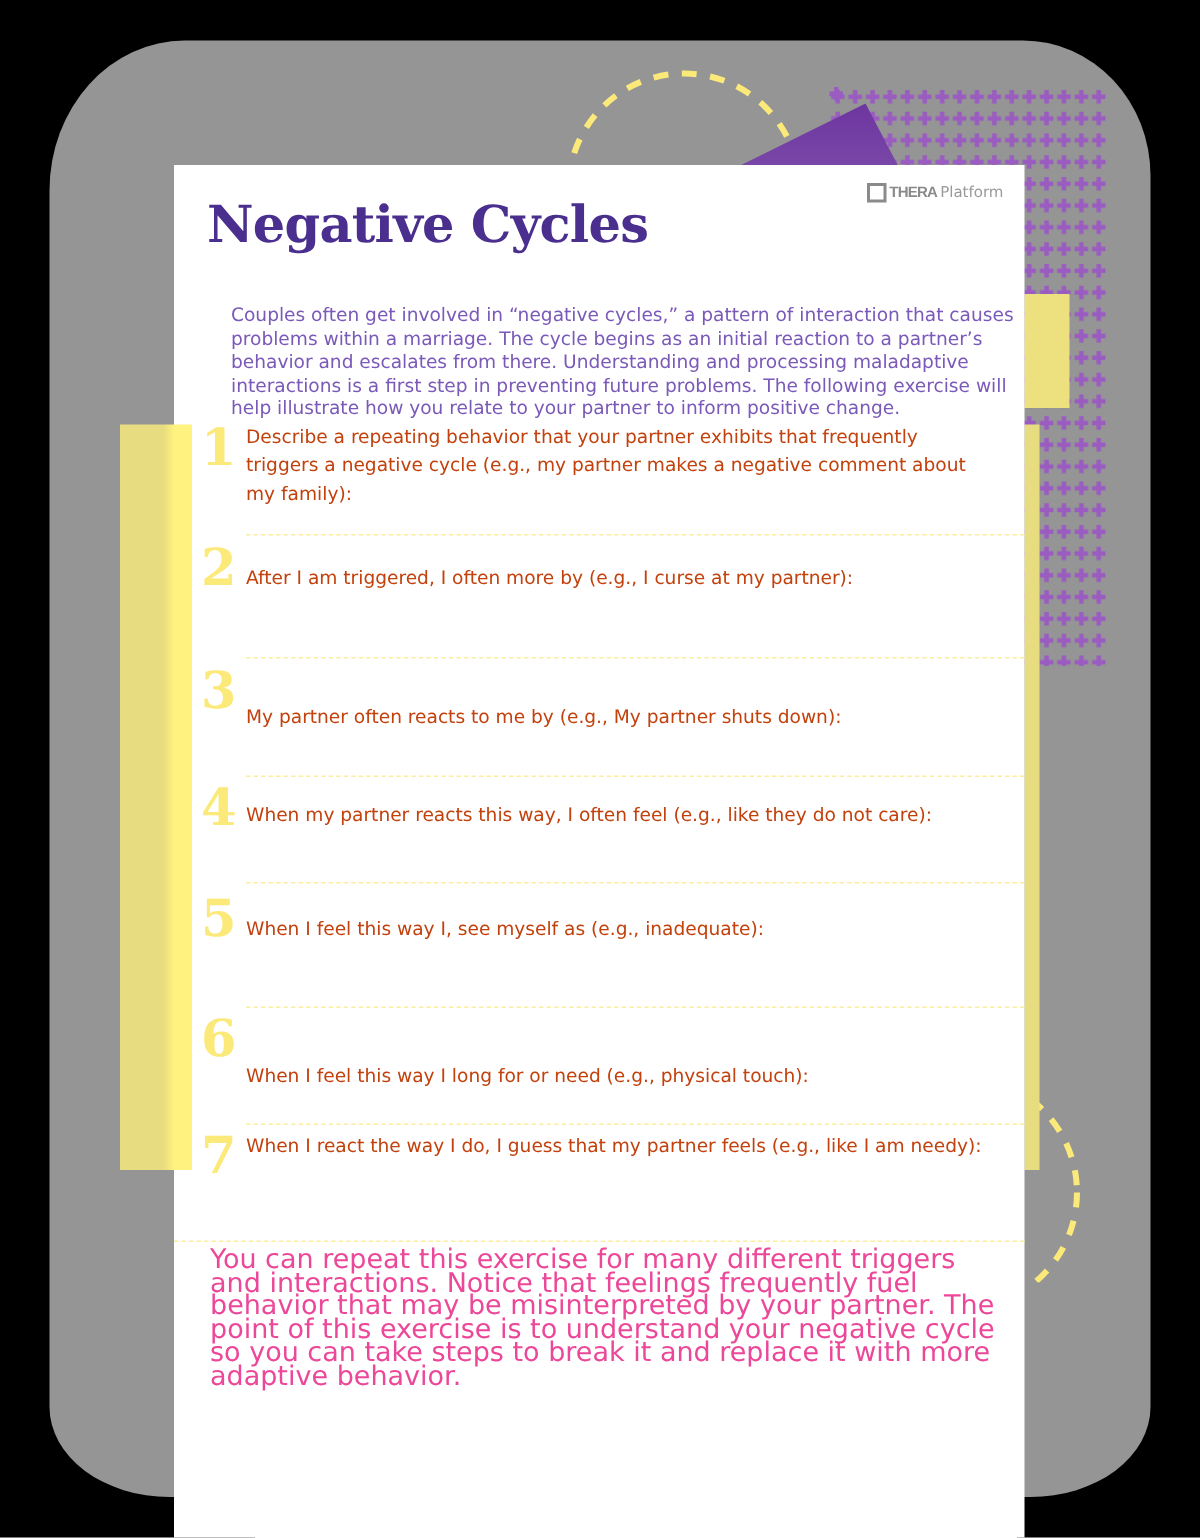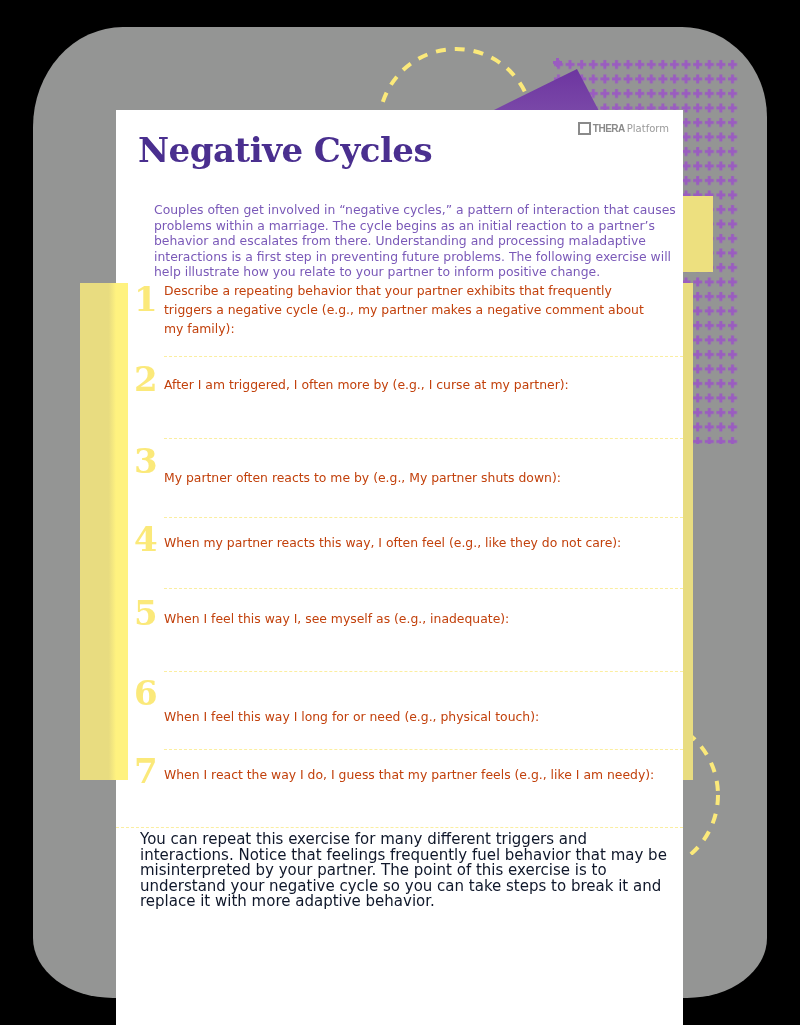--- a/index.html
+++ b/index.html
@@ -30,22 +30,22 @@
   .title { position:absolute; left:22px; top:20px; margin:0; font-family:"DejaVu Serif", serif;
            font-weight:bold; font-size:34px; color:#4a2f8f; letter-spacing:-0.5px; }
   .intro { position:absolute; left:22px; top:76px; width:530px; margin:16px; font-size:12.4px;
            line-height:15.5px; color:#7a59b8; }
   .q { position:absolute; left:0; width:567px; z-index:4; }
   .q .num { position:absolute; left:18px; font-family:"DejaVu Serif", serif; font-weight:bold;
             font-size:34px; color:#fbe97a; line-height:34px; }
   .q .txt { position:absolute; left:48px; width:500px; font-size:12.4px; line-height:19px; color:#c2410c; }
   .divider { position:absolute; left:48px; width:519px; border-top:1.5px dashed #fbeea0; z-index:4; }
   .outro-div { position:absolute; left:0; width:567px; border-top:1.5px dashed #fbeea0; top:717px; }
-  .outro { position:absolute; left:24px; top:722px; width:530px; margin:0; font-size:15px;
-           line-height:15.5px; color:#0f172a; }
+  .outro { position:absolute; left:24px; top:722px; width:530px; margin:0; font-size:18px;
+           line-height:15.5px; color:#ec4899; }
   .footer { position:absolute; left:0; bottom:0; width:567px; height:10px; display:flex; }
   .footer div { flex:1; }
   .footer .url { position:absolute; right:16px; bottom:0px; font-size:6.5px; color:#b8b090; }
   .footer .url b { color:#9e9670; }
 </style>
 </head>
 <body>
 
 <div class="bg-shape"></div>
 
@@ -125,21 +125,21 @@
   <div class="divider" style="top:561px;"></div>
 
   <div class="q" style="top:566px;">
     <span class="num">6</span>
     <span class="txt" style="top:7px;margin-top:24px;">When I feel this way I long for or need (e.g., physical touch):</span>
   </div>
   <div class="divider" style="top:639px;"></div>
 
   <div class="q" style="top:644px;">
     <span class="num">7</span>
-    <span class="txt" style="top:11px;">When I react the way I do, I guess that my partner feels (e.g., like I am needy):</span>
+    <span class="txt" style="top:0;">When I react the way I do, I guess that my partner feels (e.g., like I am needy):</span>
   </div>
 
   <div class="outro-div"></div>
   <p class="outro">You can repeat this exercise for many different triggers and interactions. Notice that feelings frequently fuel behavior that may be misinterpreted by your partner. The point of this exercise is to understand your negative cycle so you can take steps to break it and replace it with more adaptive behavior.</p>
 
   <div class="footer">
     <div style="background:#fffbe2"></div>
     <div style="background:#fff6c6"></div>
     <div style="background:#fff2ad"></div>
     <div style="background:#ffee97"></div>

